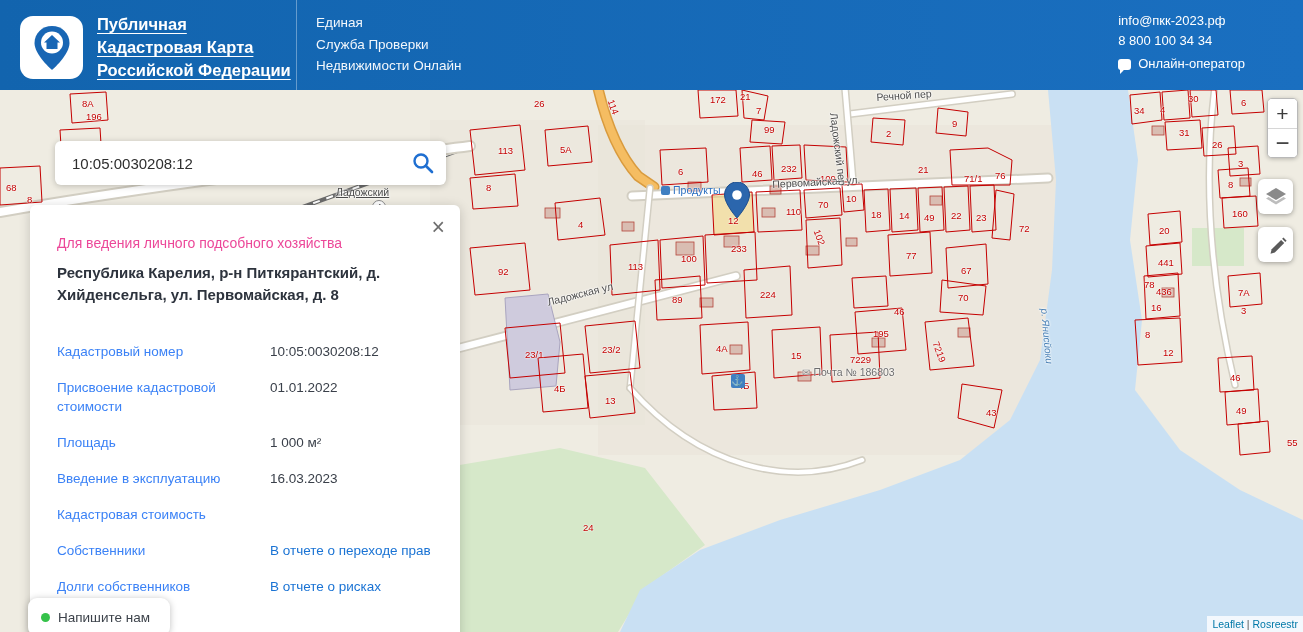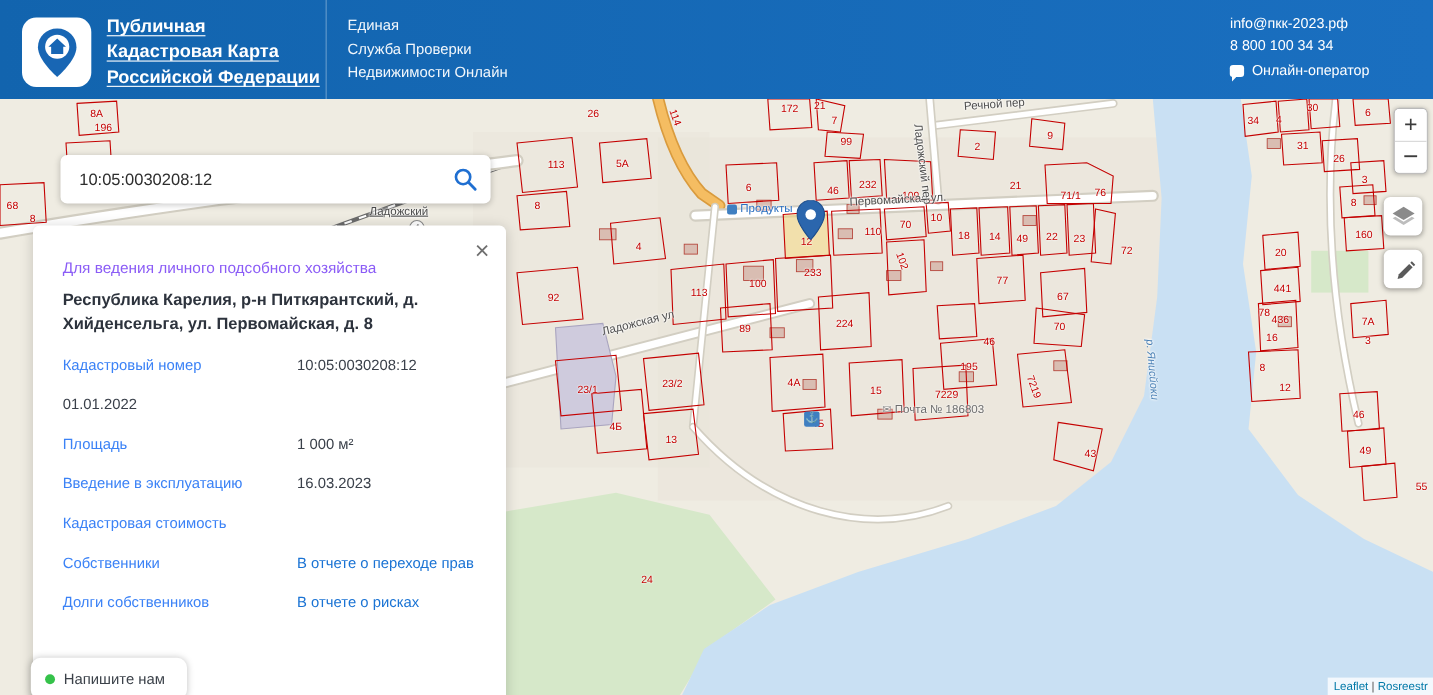--- a/index.html
+++ b/index.html
@@ -66,22 +66,22 @@
   .search-box input{flex:1;border:none;outline:none;font-size:15px;color:#2e2e2e;padding:0 0 0 17px;
                     font-family:inherit;background:transparent;min-width:0}
   .search-btn{width:46px;height:44px;border:none;background:transparent;cursor:pointer;display:flex;
               align-items:center;justify-content:center;padding:0}
 
   
   .panel{position:absolute;left:30px;top:115px;width:430px;height:540px;background:#fff;border-radius:6px;
          box-shadow:0 2px 12px rgba(0,0,0,.18);z-index:6;padding:30px 28px 0 27px}
   .panel-close{position:absolute;top:9px;right:13px;font-size:23px;color:#6f6f6f;background:none;border:none;
                cursor:pointer;line-height:1;font-family:inherit;padding:2px}
-  .usage{font-size:14px;color:#8b5cf6;margin-bottom:11px}
-  .address{font-size:15px;font-weight:bold;color:#2d333d;line-height:22px;margin-bottom:16px;max-width:375px}
+  .usage{font-size:14px;color:#ec4899;margin-bottom:11px}
+  .address{font-size:15px;font-weight:bold;color:#2d333d;line-height:22px;margin-bottom:36px;max-width:375px}
   .info-row{display:grid;grid-template-columns:213px 1fr;margin-bottom:17px;font-size:13.5px;line-height:19px}
   .info-label{color:#3b82f6;padding-right:22px}
   .info-value{color:#3a404a}
   a.info-value{color:var(--link_blue);text-decoration:none;cursor:pointer}
 
   
   .chat-chip{position:absolute;left:28px;bottom:-4px;height:38px;background:#fff;border-radius:9px;
              box-shadow:0 1px 7px rgba(0,0,0,.25);display:flex;align-items:center;gap:8px;
              padding:0 20px 0 13px;z-index:7;font-size:13.5px;color:#3c424a;cursor:pointer;border:none;
              font-family:inherit}
@@ -396,20 +396,21 @@
   <div class="panel">
     <button class="panel-close">×</button>
     <div class="usage">Для ведения личного подсобного хозяйства</div>
     <div class="address">Республика Карелия, р-н Питкярантский, д. Хийденсельга, ул. Первомайская, д. 8</div>
     <div>
         <div class="info-row">
           <div class="info-label">Кадастровый номер</div>
           <div class="info-value">10:05:0030208:12</div>
         </div>
         <div class="info-row">
+          <div class="info-label">Присвоение кадастровой стоимости</div>
           <div class="info-value">01.01.2022</div>
         </div>
         <div class="info-row">
           <div class="info-label">Площадь</div>
           <div class="info-value">1 000 м²</div>
         </div>
         <div class="info-row">
           <div class="info-label">Введение в эксплуатацию</div>
           <div class="info-value">16.03.2023</div>
         </div>

